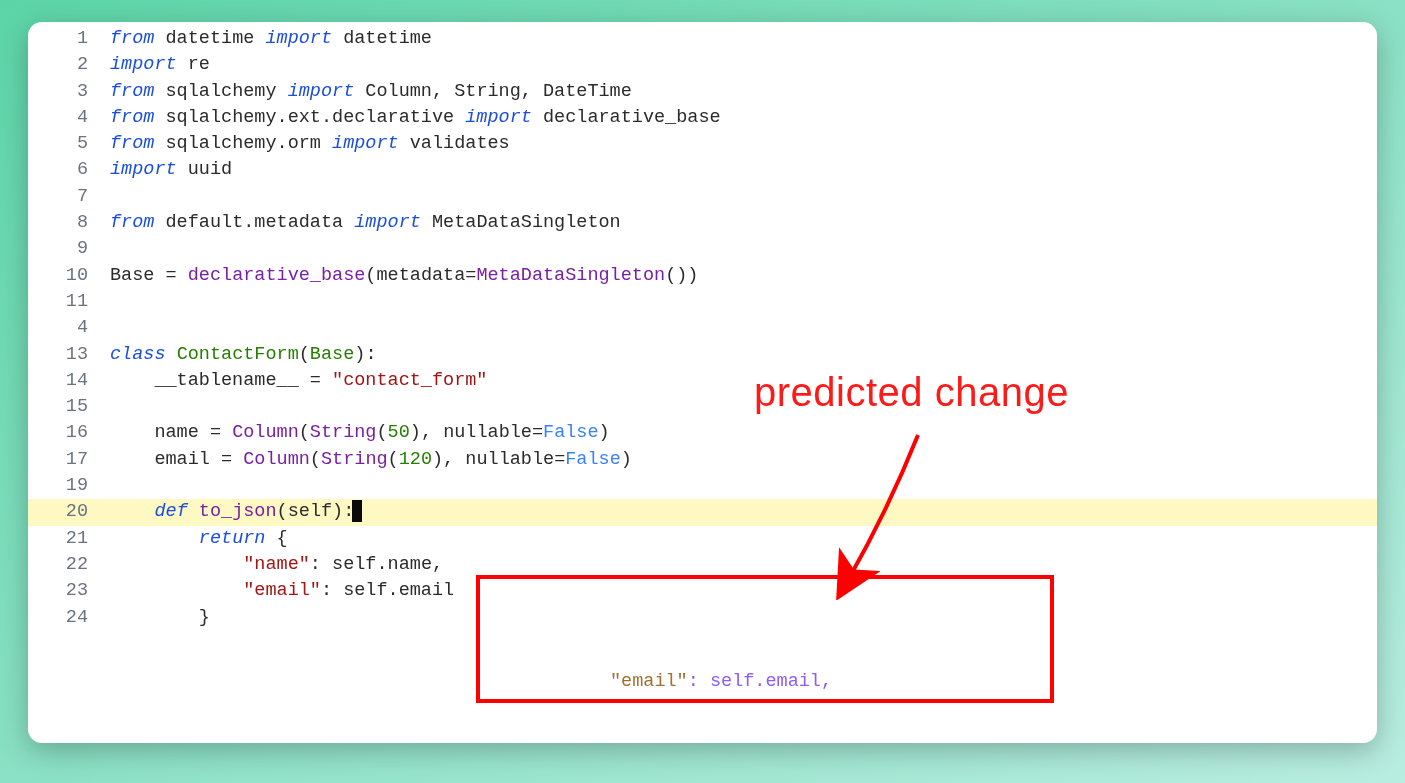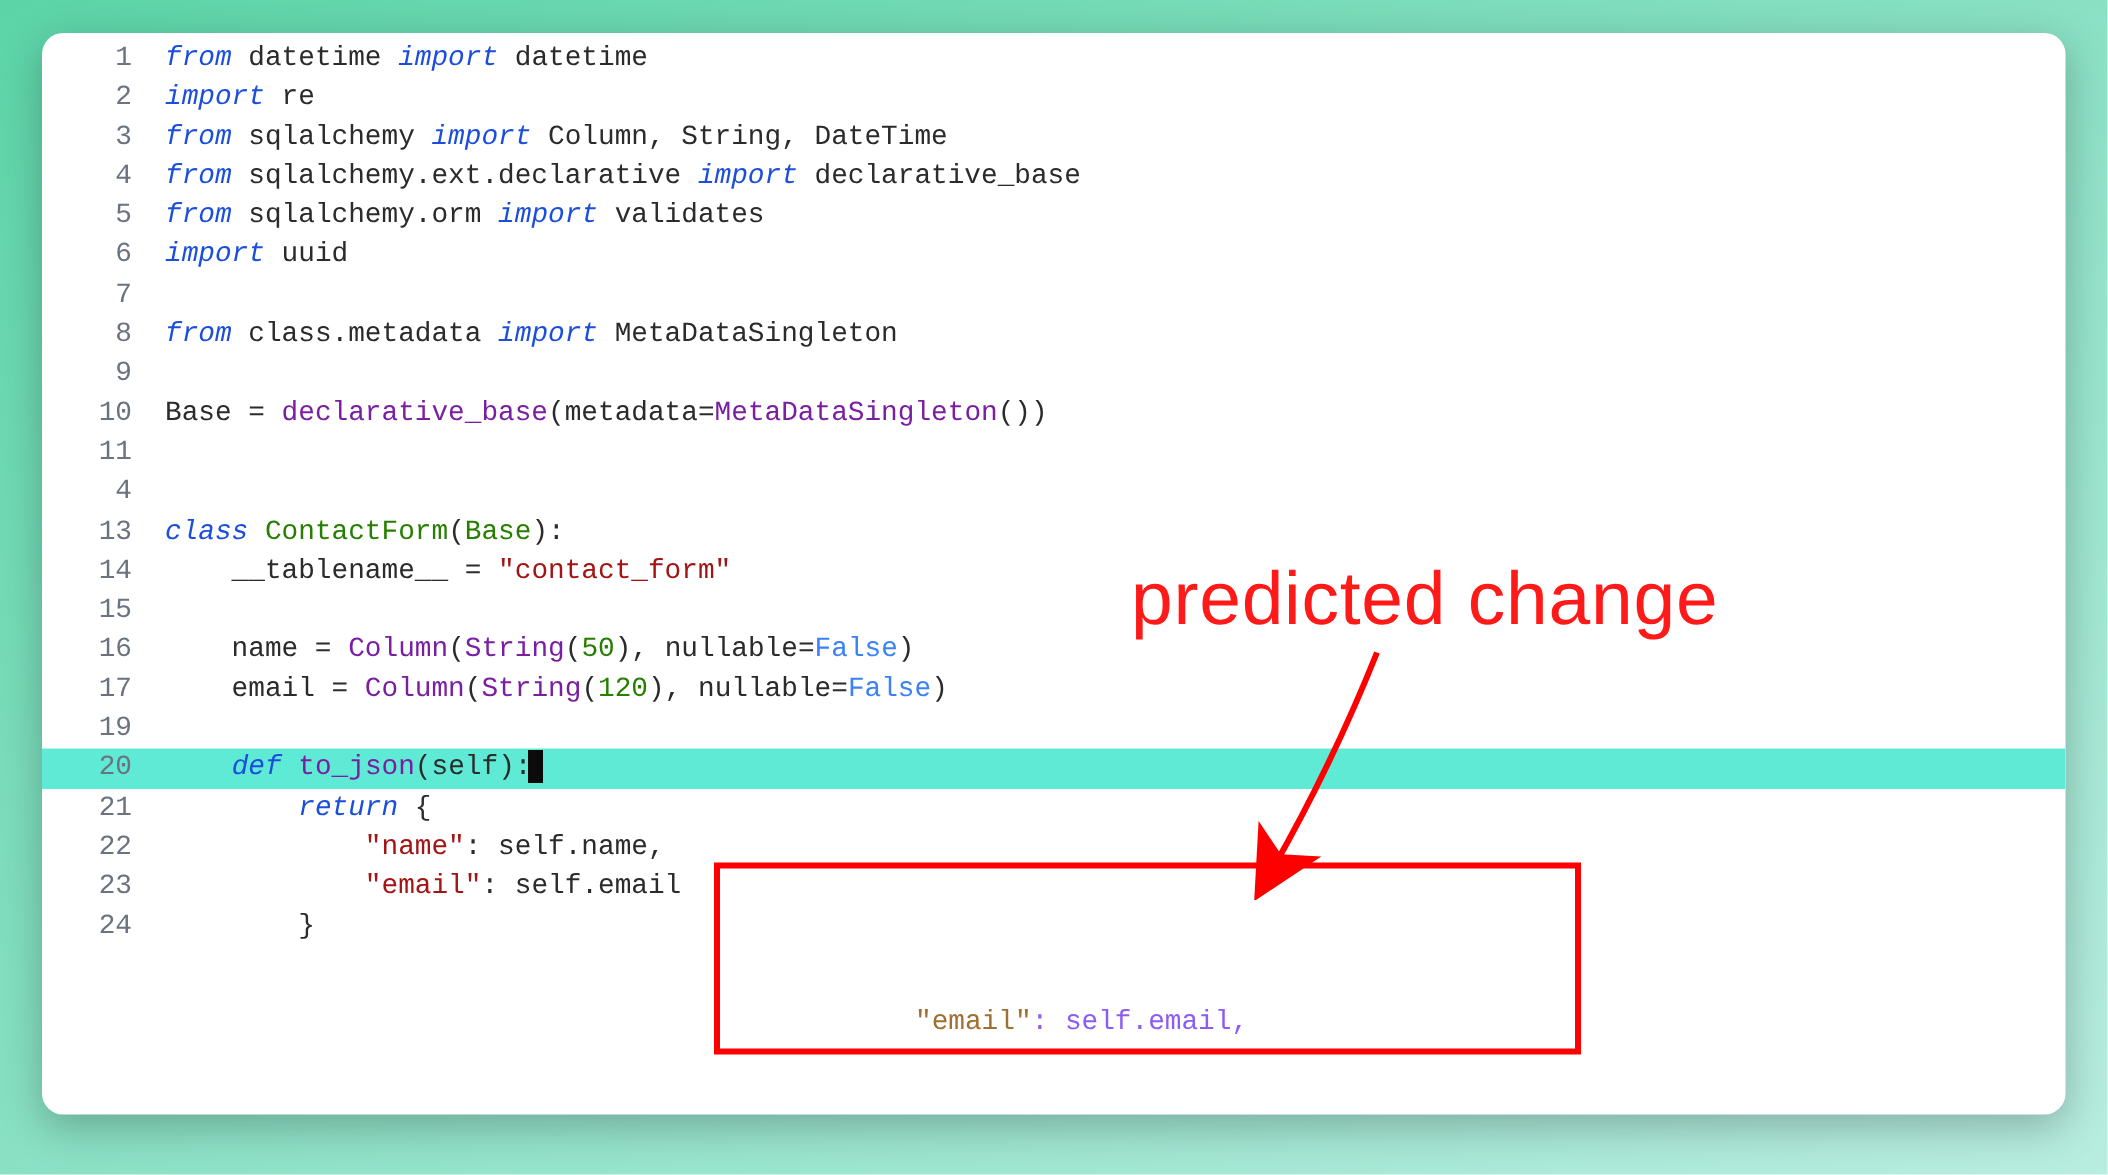--- a/index.html
+++ b/index.html
@@ -45,21 +45,21 @@
   }
   .kw { color: #1b4edc; font-weight: 500; font-style: italic; }                    
   .name { color: #2b2b2b; }
   .fn { color: #7b1fa2; }                     
   .clsname { color: #267f00; }                
   .str { color: #a31515; }                    
   .num { color: #267f00; }                    
   .boolv { color: #3b82f6; }                  
   .pun { color: #2b2b2b; }
 
-  .line-highlight { background: #5eead4; }
+  .line-highlight { background: #fef9c3; }
   .line20 .code-text { position: relative; }
   .cursor-block {
     display: inline-block;
     width: 10px;
     height: 22px;
     background: #0b0b0b;
     vertical-align: text-bottom;
     margin-left: -2px;
   }
   .mod-mark {
@@ -69,21 +69,21 @@
     bottom: 0;
     width: 4px;
     background: #2ea043;
   }
 
   
   .annotation-label {
     position: absolute;
     color: #ff1a1a;
     font-family: "Segoe UI", Arial, sans-serif;
-    font-size: 50px;
+    font-size: 40px;
     font-weight: 500;
     letter-spacing: 0.5px;
   }
   .annotation-arrow {
     position: absolute;
     pointer-events: none;
   }
   .annotation-box {
     position: absolute;
     border: 4px solid #ff0000;
@@ -115,21 +115,21 @@
 
 <div class="editor-card">
   <div id="code-container">
       <div class="code-line"><div class="gutter">1</div><div class="code-text"><span class="kw">from </span><span class="name">datetime </span><span class="kw">import </span><span class="name">datetime</span></div></div>
       <div class="code-line"><div class="gutter">2</div><div class="code-text"><span class="kw">import </span><span class="name">re</span></div></div>
       <div class="code-line"><div class="gutter">3</div><div class="code-text"><span class="kw">from </span><span class="name">sqlalchemy </span><span class="kw">import </span><span class="name">Column, String, DateTime</span></div></div>
       <div class="code-line"><div class="gutter">4</div><div class="code-text"><span class="kw">from </span><span class="name">sqlalchemy.ext.declarative </span><span class="kw">import </span><span class="name">declarative_base</span></div></div>
       <div class="code-line"><div class="gutter">5</div><div class="code-text"><span class="kw">from </span><span class="name">sqlalchemy.orm </span><span class="kw">import </span><span class="name">validates</span></div></div>
       <div class="code-line"><div class="gutter">6</div><div class="code-text"><span class="kw">import </span><span class="name">uuid</span></div></div>
       <div class="code-line"><div class="gutter">7</div><div class="code-text"><span class="name"></span></div></div>
-      <div class="code-line"><div class="gutter">8</div><div class="code-text"><span class="kw">from </span><span class="name">class.metadata </span><span class="kw">import </span><span class="name">MetaDataSingleton</span></div></div>
+      <div class="code-line"><div class="gutter">8</div><div class="code-text"><span class="kw">from </span><span class="name">default.metadata </span><span class="kw">import </span><span class="name">MetaDataSingleton</span></div></div>
       <div class="code-line"><div class="gutter">9</div><div class="code-text"><span class="name"></span></div></div>
       <div class="code-line"><div class="gutter">10</div><div class="code-text"><span class="name">Base = </span><span class="fn">declarative_base</span><span class="pun">(</span><span class="name">metadata=</span><span class="fn">MetaDataSingleton</span><span class="pun">())</span></div></div>
       <div class="code-line"><div class="gutter">11</div><div class="code-text"><span class="name"></span></div></div>
       <div class="code-line"><div class="gutter">4</div><div class="code-text"><span class="name"></span></div></div>
       <div class="code-line"><div class="gutter">13</div><div class="code-text"><span class="kw">class </span><span class="clsname">ContactForm</span><span class="pun">(</span><span class="clsname">Base</span><span class="pun">):</span></div></div>
       <div class="code-line"><div class="gutter">14</div><div class="code-text"><span class="name">    __tablename__ = </span><span class="str">"contact_form"</span></div></div>
       <div class="code-line"><div class="gutter">15</div><div class="code-text"><span class="name"></span></div></div>
       <div class="code-line"><div class="gutter">16</div><div class="code-text"><span class="name">    name = </span><span class="fn">Column</span><span class="pun">(</span><span class="fn">String</span><span class="pun">(</span><span class="num">50</span><span class="pun">), </span><span class="name">nullable=</span><span class="boolv">False</span><span class="pun">)</span></div></div>
       <div class="code-line"><div class="gutter">17</div><div class="code-text"><span class="name">    email = </span><span class="fn">Column</span><span class="pun">(</span><span class="fn">String</span><span class="pun">(</span><span class="num">120</span><span class="pun">), </span><span class="name">nullable=</span><span class="boolv">False</span><span class="pun">)</span></div></div>
       <div class="code-line"><div class="gutter">19</div><div class="code-text"><span class="name"></span></div></div>

